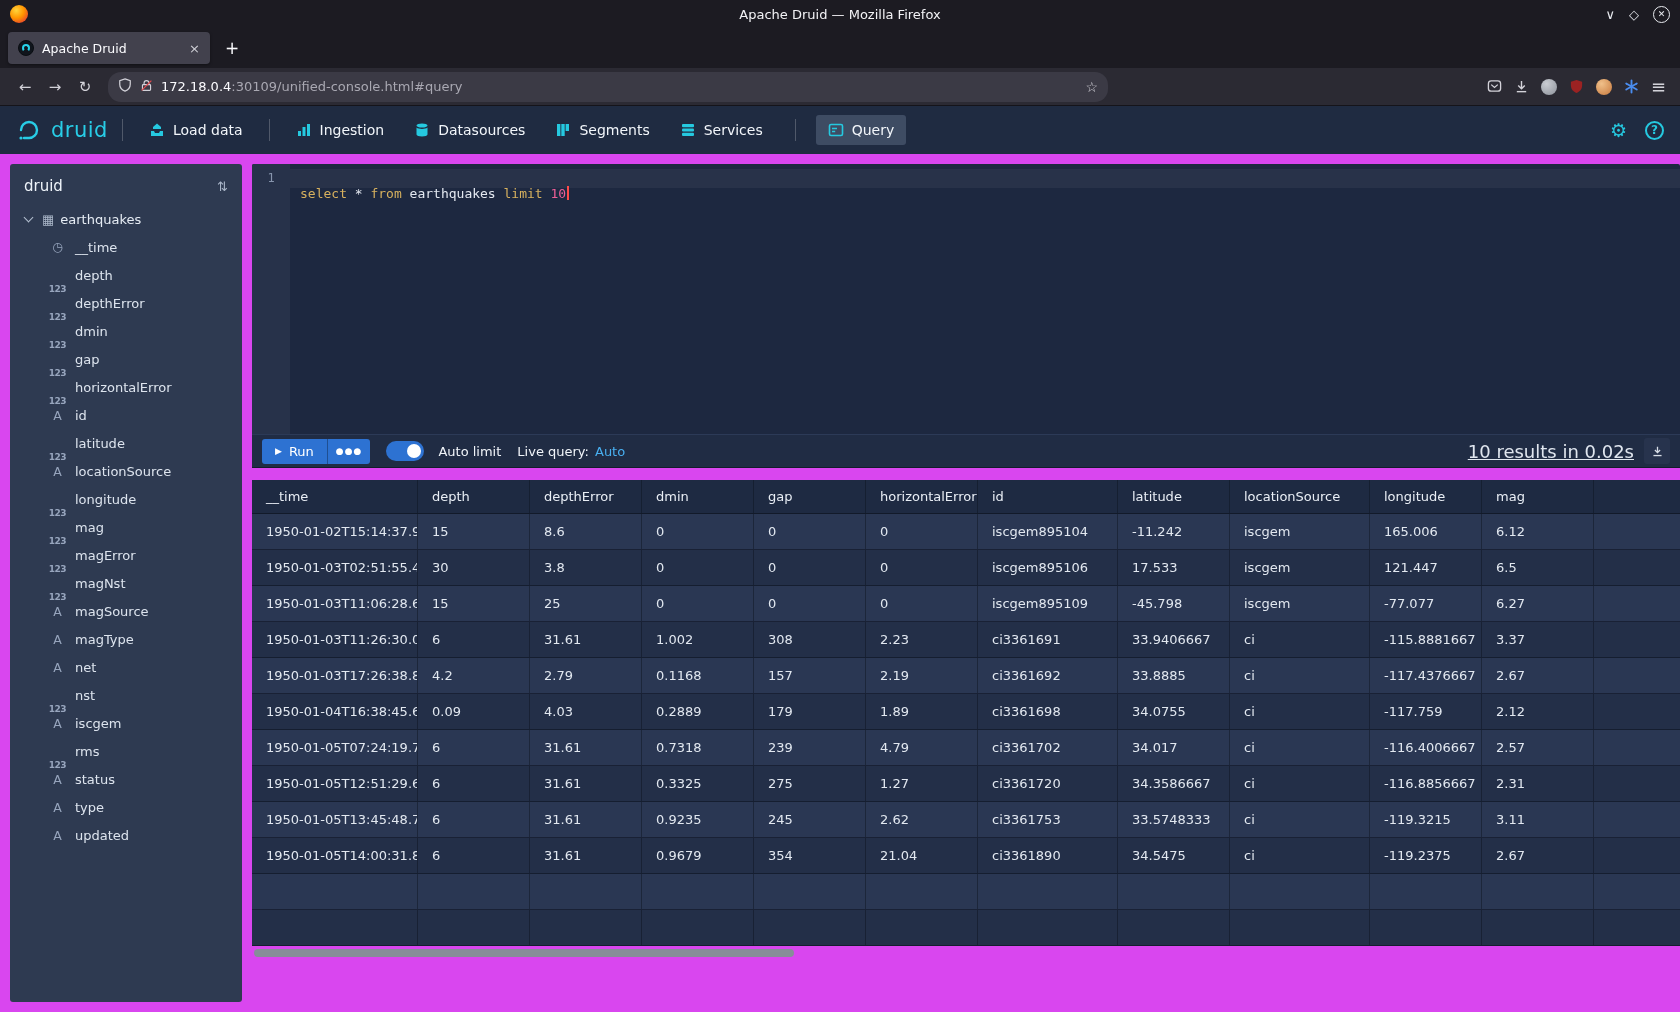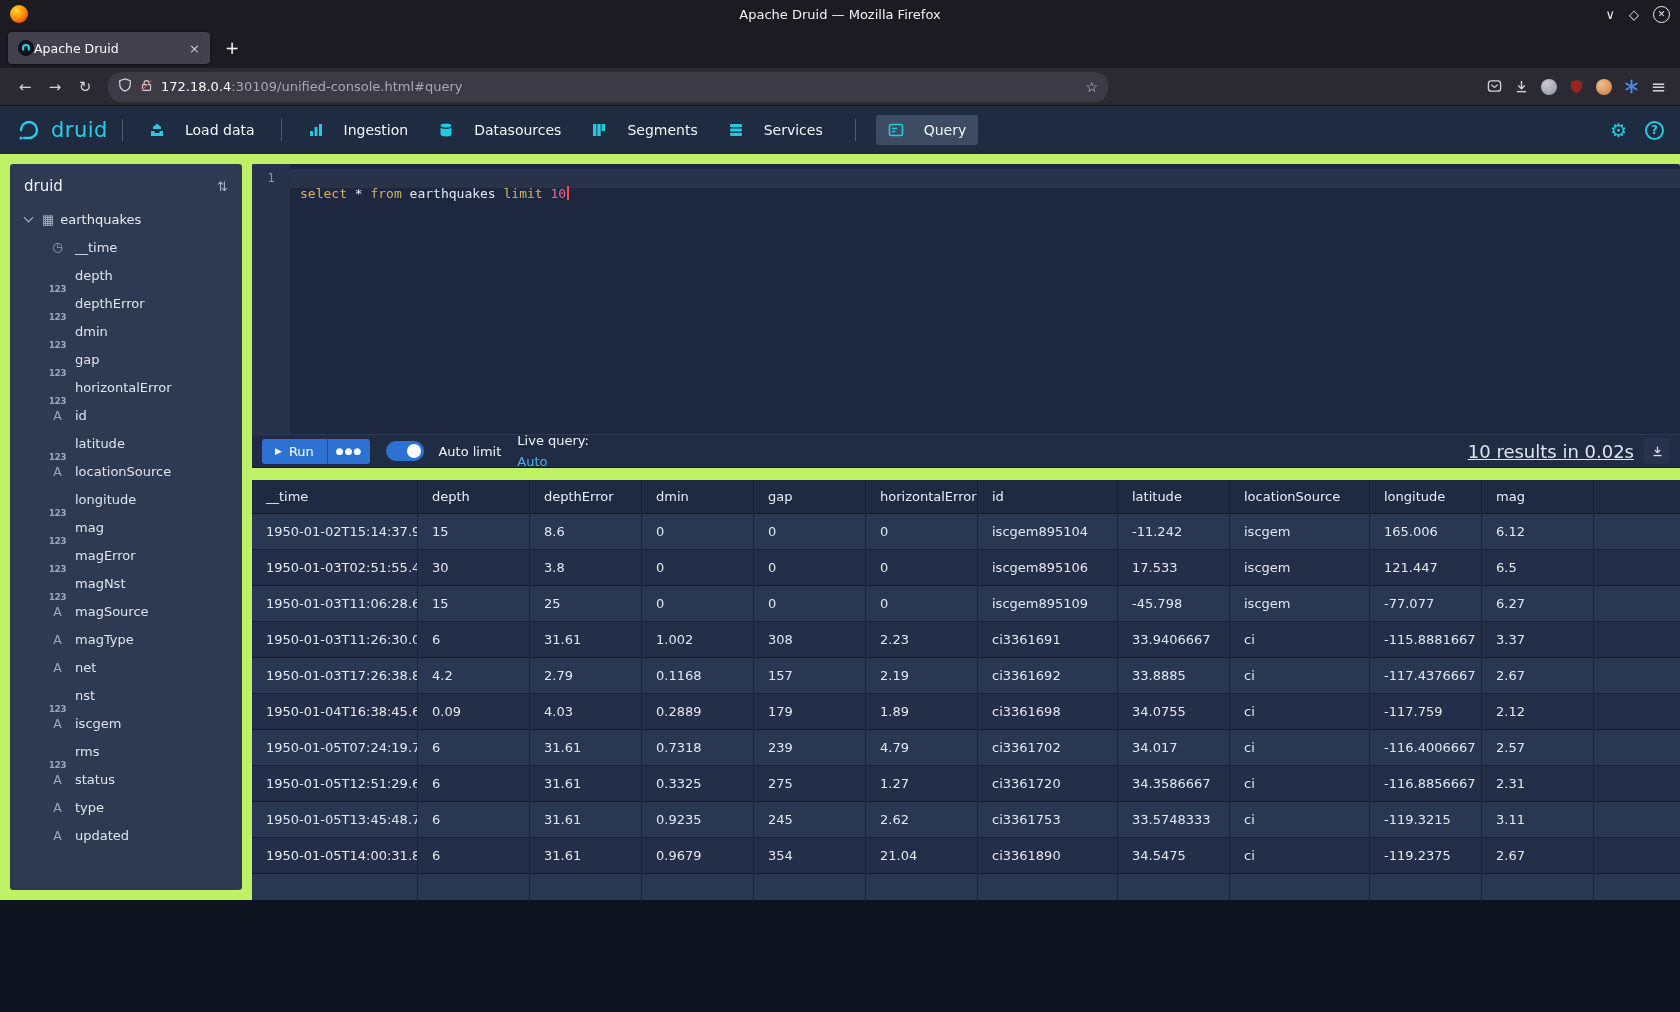--- a/index.html
+++ b/index.html
@@ -1,31 +1,31 @@
 <!DOCTYPE html>
 <html><head>
 <meta charset="utf-8">
 <style>
   * { margin:0; padding:0; box-sizing:border-box; }
   html,body { width:1680px; height:1012px; overflow:hidden; background:#0e141f;
     font-family:"DejaVu Sans","Liberation Sans",sans-serif; }
-  .window { width:1680px; height:900px; display:flex; flex-direction:column; background:#bef264; }
+  .window { width:1680px; height:1012px; display:flex; flex-direction:column; background:#d946ef; }
 
   
   .titlebar { height:28px; background:#1c1b22; display:flex; align-items:center; padding:0 10px; position:relative; flex:none; }
   .tb-title { position:absolute; left:0; right:0; text-align:center; color:#f3f3f6; font-size:13px; }
   .ff-logo { width:18px; height:18px; border-radius:50%; z-index:1;
     background:radial-gradient(circle at 35% 30%, #ffd43b, #ff9500 45%, #e8452c 82%); }
   .tb-controls { margin-left:auto; display:flex; align-items:center; gap:14px; z-index:1; color:#e9ebf0; }
   .tb-ctrl { font-size:13px; line-height:1; cursor:default; }
   .circ-x { width:17px; height:17px; border-radius:50%; border:1.5px solid #e9ebf0; display:flex; align-items:center; justify-content:center; font-size:9px; }
 
   
   .tabbar { height:40px; background:#1c1b22; display:flex; align-items:center; padding:0 8px; gap:8px; flex:none; }
-  .tab { width:202px; height:32px; background:#42414d; border-radius:4px; display:flex; align-items:center; padding:0 10px; color:#fbfbfe; font-size:12.5px; box-shadow:0 1px 3px rgba(0,0,0,.4); }
+  .tab { width:202px; height:32px; background:#42414d; border-radius:4px; display:flex; align-items:center; padding:0 10px; gap:8px; color:#fbfbfe; font-size:12.5px; box-shadow:0 1px 3px rgba(0,0,0,.4); }
   .favicon { width:16px; height:16px; border-radius:50%; background:#10151c; border:1px solid #0a0d12; position:relative; flex:none; }
   .favicon::after { content:""; position:absolute; inset:3px; border:2px solid #27d3ea; border-radius:50%; border-bottom-color:transparent; }
   .tab-title { flex:1; white-space:nowrap; overflow:hidden; }
   .tab-close { color:#cfcfd6; font-size:13px; }
   .newtab { width:28px; height:28px; display:flex; align-items:center; justify-content:center; color:#fbfbfe; font-size:17px; border-radius:4px; }
 
   
   .toolbar { height:38px; background:#2b2a33; display:flex; align-items:center; padding:0 10px; flex:none; border-bottom:1px solid #15141a; }
   .tool-btn { width:30px; height:30px; display:flex; align-items:center; justify-content:center; color:#d3d2d9; font-size:15px; border-radius:4px; }
   .urlbar { flex:1; max-width:1000px; height:30px; background:#3b3a45; border-radius:13px; margin:0 8px; display:flex; align-items:center; padding:0 10px; gap:8px; font-size:13px; }
@@ -38,21 +38,21 @@
   .avatar.gray { background:radial-gradient(circle at 35% 30%, #c9ccd2, #8d929b); }
   .avatar.warm { background:radial-gradient(circle at 35% 30%, #f0c08a, #c87a3e); }
   .menu-glyph { color:#d3d2d9; font-size:18px; line-height:1; }
 
   
   .dheader { height:48px; background:#1f2b41; display:flex; align-items:center; padding:0 16px; flex:none; }
   .logo { display:flex; align-items:center; gap:9px; }
   .logo-text { color:#28cde6; font-size:21px; letter-spacing:.5px; }
   .hdr-div { width:1px; height:22px; background:rgba(255,255,255,.22); margin:0 14px; flex:none; }
   .hnav { display:flex; align-items:center; gap:6px; }
-  .hnav-item { display:flex; align-items:center; gap:20px; padding:7px 12px; border-radius:3px; color:#f2f6fa; font-size:14px; cursor:default; }
+  .hnav-item { display:flex; align-items:center; gap:8px; padding:7px 12px; border-radius:3px; color:#f2f6fa; font-size:14px; cursor:default; }
   .hnav-item.active { background:rgba(143,161,189,.28); }
   .hnav-item svg { display:block; }
   .dh-right { margin-left:auto; display:flex; align-items:center; gap:18px; }
   .gear { color:#25c9e0; font-size:19px; line-height:1; }
   .help { width:19px; height:19px; border-radius:50%; border:2px solid #25c9e0; color:#25c9e0; font-size:12px; font-weight:bold; display:flex; align-items:center; justify-content:center; }
 
   
   .content { flex:1; display:flex; overflow:hidden; }
 
   .sidebar { width:232px; flex:none; margin:10px 0 10px 10px; background:#2e3a51; border-radius:3px; display:flex; flex-direction:column; overflow:hidden; }
@@ -85,21 +85,21 @@
 
   
   .runbar { height:34px; flex:none; background:#202c44; display:flex; align-items:center; padding:0 10px; gap:16px; border-top:1px solid #2c3a57; border-bottom:1px solid #141c2c; }
   .run-group { display:flex; }
   .run-btn { background:#2d72d2; color:#fff; height:25px; border-radius:3px 0 0 3px; padding:0 13px; display:flex; align-items:center; gap:7px; font-size:13px; }
   .play { font-size:9px; }
   .more-btn { background:#2d72d2; border-left:1px solid rgba(0,0,0,.3); border-radius:0 3px 3px 0; height:25px; padding:0 8px; color:#fff; display:flex; align-items:center; font-size:9px; letter-spacing:1px; }
   .switch-wrap { display:flex; align-items:center; gap:14px; color:#f0f4f9; font-size:13px; }
   .switch { width:38px; height:20px; border-radius:10px; background:#2d72d2; position:relative; }
   .switch::after { content:""; position:absolute; right:3px; top:3px; width:14px; height:14px; border-radius:50%; background:#fff; }
-  .livequery { color:#f0f4f9; font-size:13px; display:flex; gap:6px;flex-direction:column; }
+  .livequery { color:#f0f4f9; font-size:13px; display:flex; gap:6px; }
   .lq-value { color:#48aff0; }
   .rb-right { margin-left:auto; display:flex; align-items:center; gap:10px; }
   .summary { color:#e0e6ef; font-size:18px;text-decoration:underline; }
   .dl-btn { width:26px; height:26px; background:#27334d; border-radius:3px; display:flex; align-items:center; justify-content:center; }
 
   .vgap { height:12px; flex:none; }
 
   
   .results { flex:1; position:relative; overflow:hidden; }
   .thead, .row { display:flex; align-items:stretch; }

